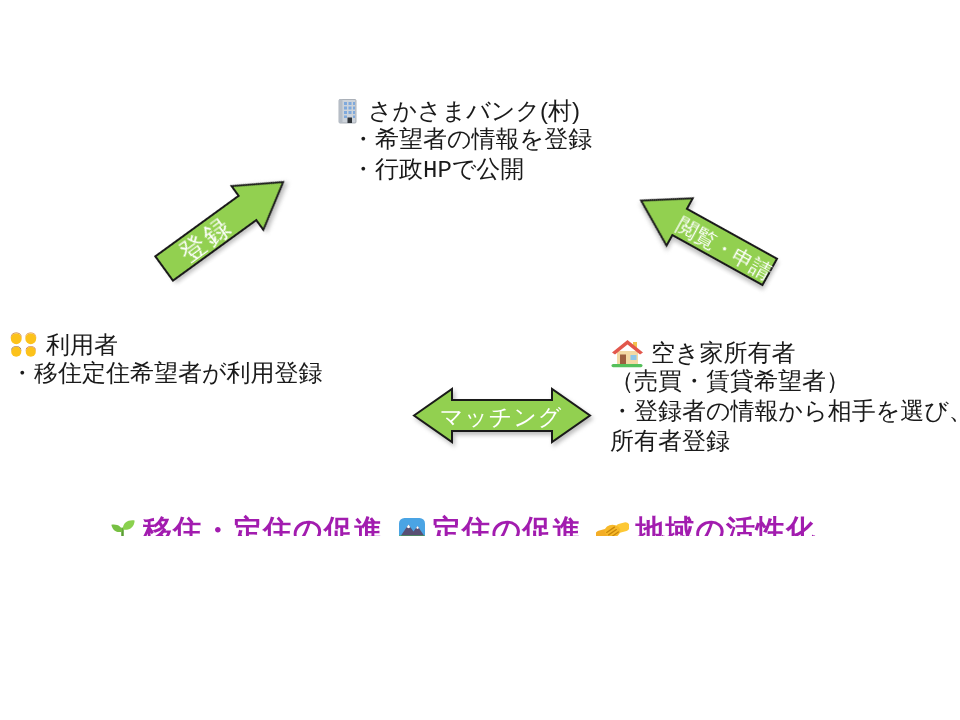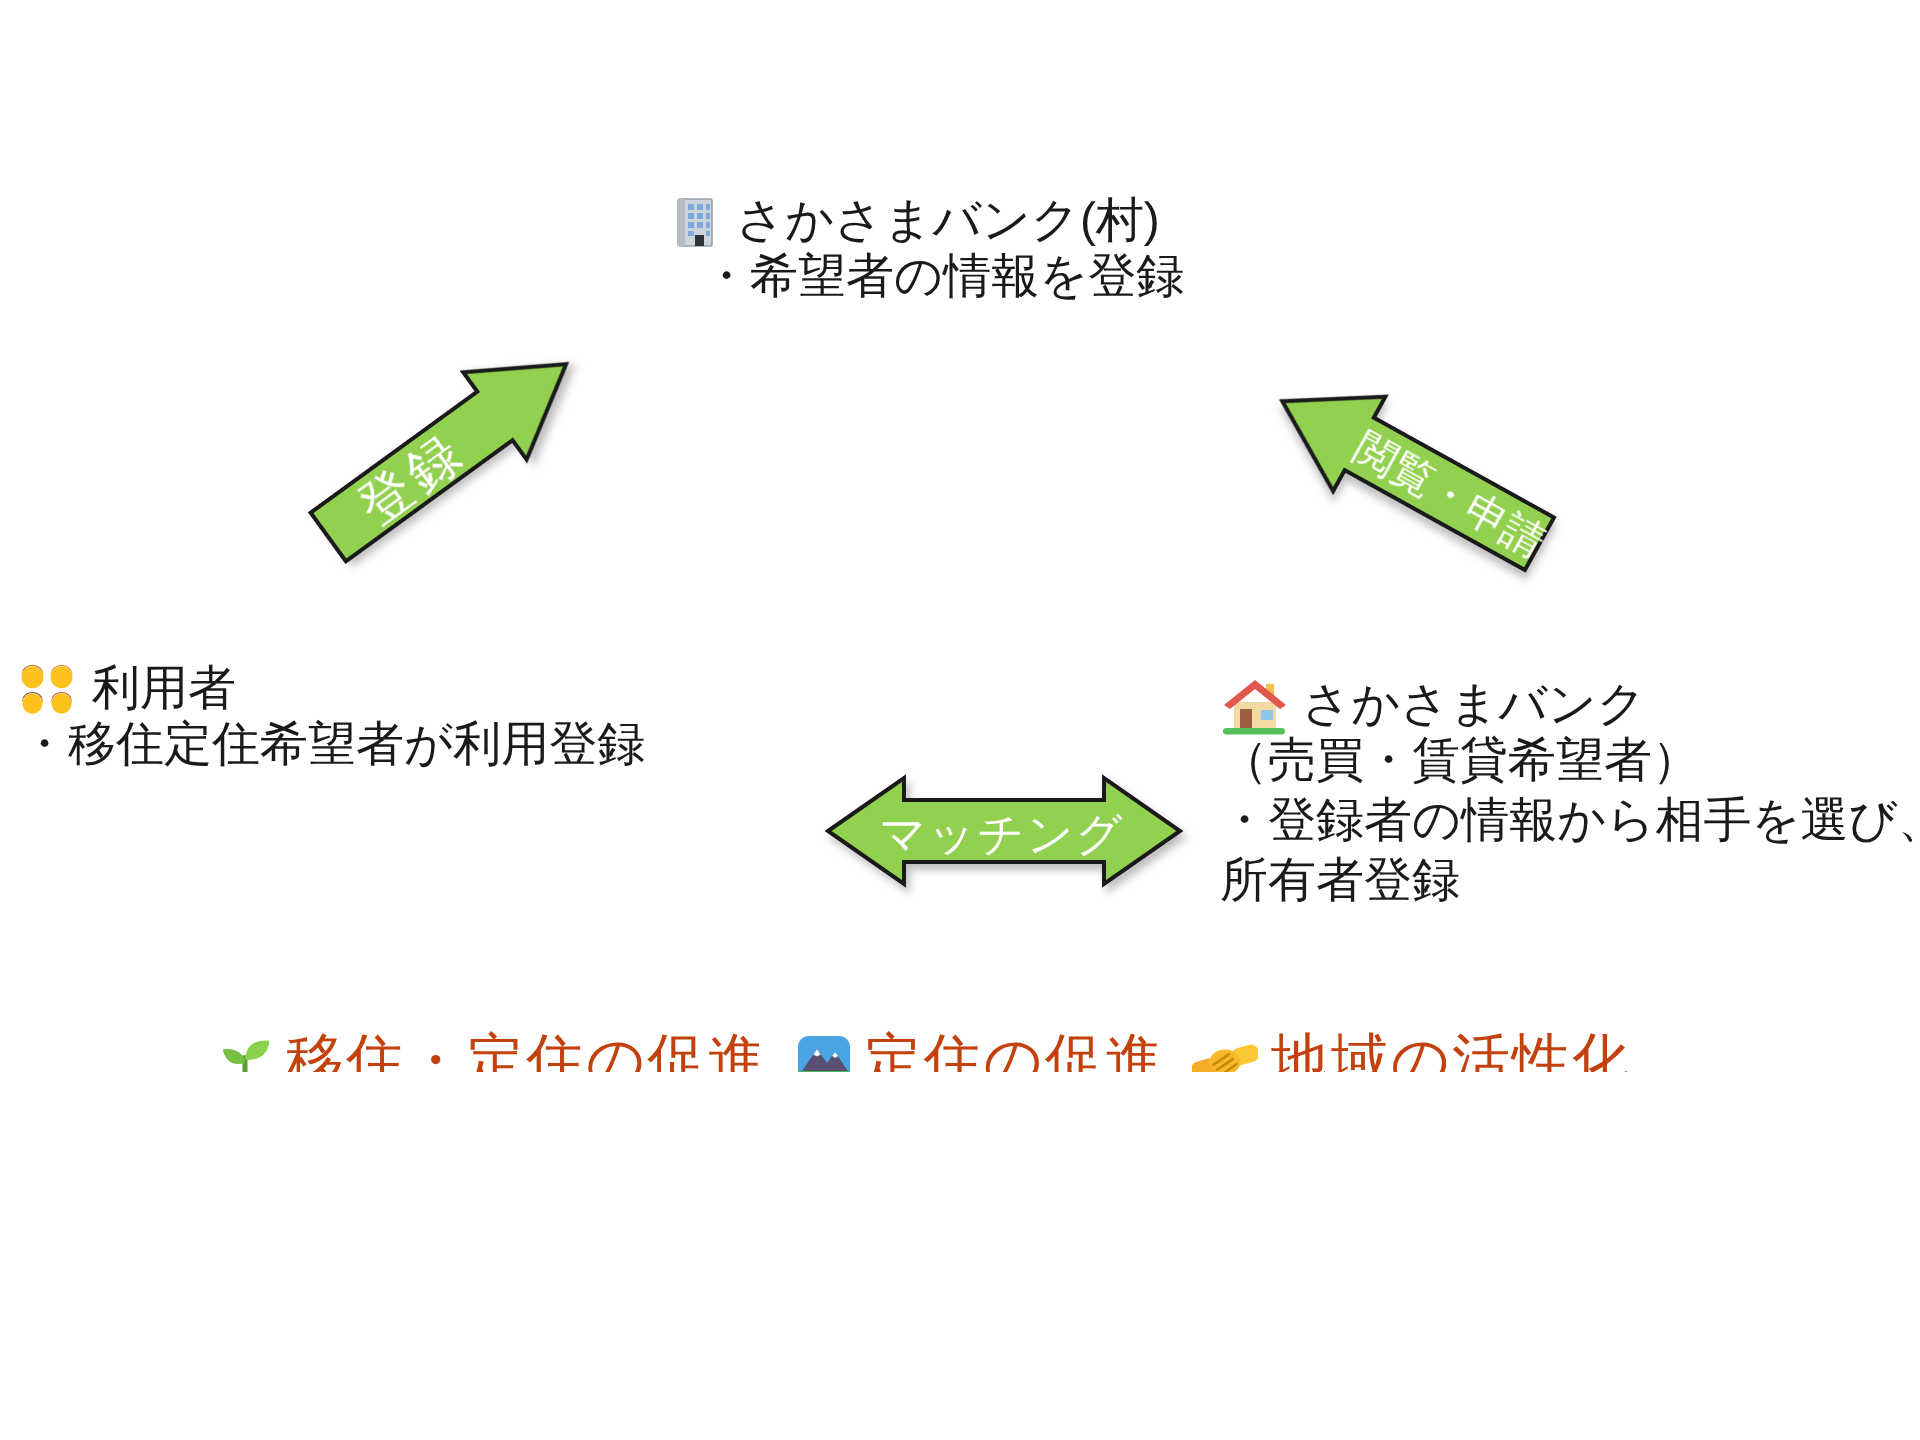--- a/index.html
+++ b/index.html
@@ -20,21 +20,21 @@
   .arrow{position:absolute;filter:drop-shadow(2px 3px 2px rgba(110,110,110,.45));}
   #register-arrow{left:149px;top:196px;width:150px;height:58px;transform:rotate(-36deg);}
   #view-apply-arrow{left:630px;top:207px;width:150px;height:58px;transform:rotate(29deg);}
   #matching-arrow{left:412px;top:383px;width:180px;height:65px;}
   .arrow svg{display:block;}
   .arrow polygon{fill:#92D050;stroke:#1a1a1a;stroke-width:2;}
   .arrow text{fill:#ffffff;font-family:"Liberation Sans","DejaVu Sans",sans-serif;}
 
   .goals{position:absolute;left:108px;top:511px;display:flex;align-items:center;gap:14px;}
   .goal{display:flex;align-items:center;gap:6px;}
-  .goal .label{font-size:29px;font-weight:normal;color:#c2410c;letter-spacing:1px;white-space:nowrap;}
+  .goal .label{font-size:29px;font-weight:bold;color:#a21caf;letter-spacing:1px;white-space:nowrap;}
 </style>
 </head>
 <body>
 
 <div class="slide">
 
   <div class="block" id="bank-block">
     <div class="row1">
       <svg width="27" height="27" viewBox="0 0 27 27">
         <rect x="5" y="1.5" width="17" height="23.5" rx="1" fill="#cdd3da" stroke="#9aa1ab" stroke-width="0.8"></rect>
@@ -50,20 +50,21 @@
             <rect x="14.5" y="13" width="3" height="3"></rect>
             <rect x="19" y="13" width="2" height="3"></rect>
           <rect x="10" y="17.5" width="3" height="2.5"></rect>
             <rect x="19" y="17.5" width="2" height="2.5"></rect>
         </g>
         <rect x="13.5" y="19.5" width="4.5" height="5.5" fill="#2e3338"></rect>
       </svg>
       <span>さかさまバンク(村)</span>
     </div>
     <span class="line">・希望者の情報を登録</span>
+    <span class="line">・行政HPで公開</span>
   </div>
 
   <div class="arrow" id="register-arrow">
     <svg width="150" height="58" viewBox="0 0 150 58">
       <polygon points="1,14 104,14 104,2 148,29 104,56 104,44 1,44"></polygon>
       <text x="52" y="30" font-size="26" letter-spacing="3" text-anchor="middle" dominant-baseline="central">登録</text>
     </svg>
   </div>
 
   <div class="arrow" id="view-apply-arrow">
@@ -100,21 +101,21 @@
   <div class="block" id="owner-block">
     <div class="row1">
       <svg width="34" height="30" viewBox="0 0 34 30">
         <rect x="23" y="4" width="4" height="6" fill="#f2c14e"></rect>
         <rect x="7" y="13" width="21" height="13" fill="#f3d9a4"></rect>
         <polygon points="2,14.5 17.5,2 33,14.5 30,16.5 17.5,6.5 5,16.5" fill="#e2574c"></polygon>
         <rect x="10" y="16.5" width="6" height="9.5" fill="#9c5f3f"></rect>
         <rect x="20.5" y="17" width="6" height="5" fill="#8ec6e8"></rect>
         <rect x="1.5" y="26" width="31" height="3.2" rx="1.6" fill="#55c05b"></rect>
       </svg>
-      <span>さかさまバンク</span>
+      <span>空き家所有者</span>
     </div>
     <span class="line">（売買・賃貸希望者）</span>
     <span class="line">・登録者の情報から相手を選び、</span>
     <span class="line">所有者登録</span>
   </div>
 
   <div class="goals">
     <div class="goal">
       <svg width="29" height="33" viewBox="0 0 30 34">
         <path d="M6 33 Q6 26 15 26 Q24 26 24 33 Z" fill="#5b4134"></path>

